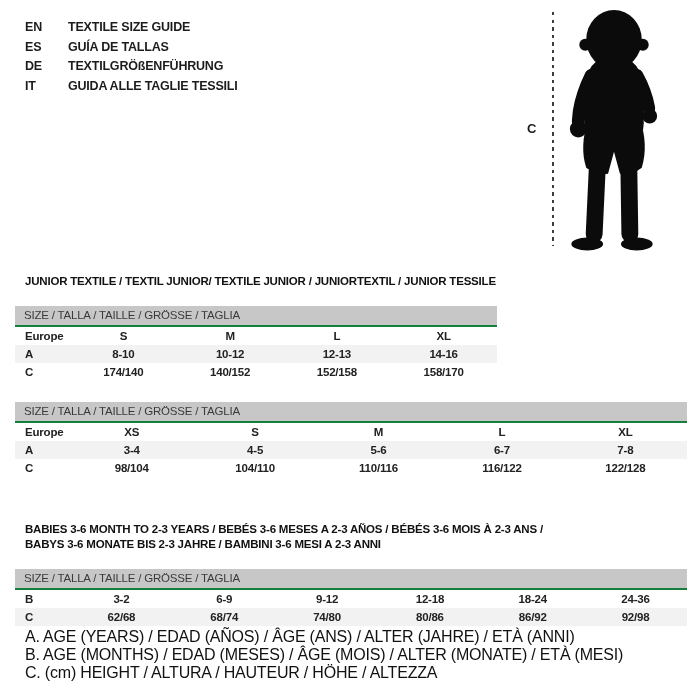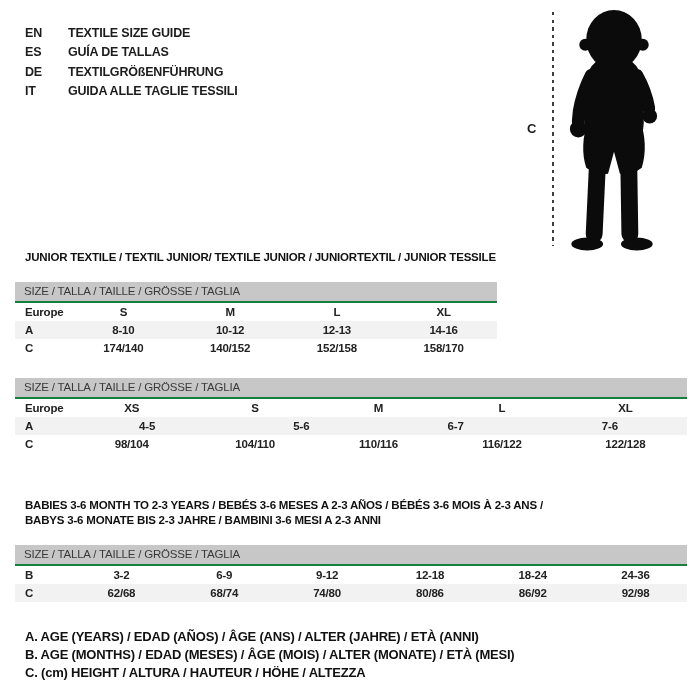--- a/index.html
+++ b/index.html
@@ -2,45 +2,45 @@
 <html><head>
 <meta charset="utf-8">
 <style>
   html,body{margin:0;padding:0;}
   body{
     width:700px;height:700px;background:#ffffff;position:relative;overflow:hidden;
     font-family:"Liberation Sans",sans-serif;color:#1c1c1c;letter-spacing:-0.2px;
   }
   
   .lang-table{position:absolute;top:20px;left:25px;}
-  .lang-row{display:flex;height:19.5px;align-items:flex-end;font-weight:bold;font-size:12.5px;}
+  .lang-row{display:flex;height:19.5px;align-items:flex-start;font-weight:bold;font-size:12.5px;}
   .lang-code{width:43px;}
   
   .measure-line{position:absolute;left:552px;top:12px;width:2px;height:234px;
     background:repeating-linear-gradient(to bottom,#3d3d3d 0 3.5px,transparent 3.5px 7.5px);}
   .measure-label{position:absolute;left:527px;top:121px;font-weight:bold;font-size:13px;}
   .silhouette{position:absolute;left:558px;top:6px;}
   
-  .section{position:absolute;left:15px;}
+  .section{position:absolute;left:15px;margin-top:24px;}
   #sec0{top:250px;width:482px;}
   #sec1{top:378px;width:672px;}
   #sec2{top:498px;width:672px;}
   .sec-title{font-weight:bold;font-size:11.5px;line-height:15px;padding-left:10px;color:#111;}
   #sec0 .sec-title{margin-bottom:17px;}
   #sec1 .sec-title{margin-bottom:11px;}
   #sec2 .sec-title{margin-bottom:17px;}
   .size-bar{height:19px;line-height:19px;background:#c7c7c7;border-bottom:2px solid #15803d;
     padding-left:9px;font-size:11.5px;color:#3a3a3a;}
   .trow{display:flex;height:18px;line-height:18px;font-size:11.5px;color:#222;font-weight:bold;}
   .trow.shaded{background:#f2f2f2;}
   .tlabel{width:55px;padding-left:10px;box-sizing:border-box;}
   .tcell{flex:1;text-align:center;}
   
   .footnotes{position:absolute;left:25px;top:628px;}
-  .footnote{height:18px;line-height:18px;font-weight:bold;font-size:13px;color:#111;}
+  .footnote{height:18px;line-height:18px;font-weight:normal;font-size:16px;color:#111;}
 </style>
 </head>
 <body>
 
 <div class="lang-table">
   <div class="lang-row">
     <span class="lang-code">EN</span>
     <span class="lang-label">TEXTILE SIZE GUIDE</span>
   </div>
   <div class="lang-row">
@@ -111,24 +111,25 @@
     <div class="trow">
       <div class="tlabel">Europe</div>
       <div class="tcell">XS</div>
       <div class="tcell">S</div>
       <div class="tcell">M</div>
       <div class="tcell">L</div>
       <div class="tcell">XL</div>
     </div>
     <div class="trow shaded">
       <div class="tlabel">A</div>
+      <div class="tcell">3-4</div>
       <div class="tcell">4-5</div>
       <div class="tcell">5-6</div>
       <div class="tcell">6-7</div>
-      <div class="tcell">7-6</div>
+      <div class="tcell">7-8</div>
     </div>
     <div class="trow">
       <div class="tlabel">C</div>
       <div class="tcell">98/104</div>
       <div class="tcell">104/110</div>
       <div class="tcell">110/116</div>
       <div class="tcell">116/122</div>
       <div class="tcell">122/128</div>
     </div>
   </div>

